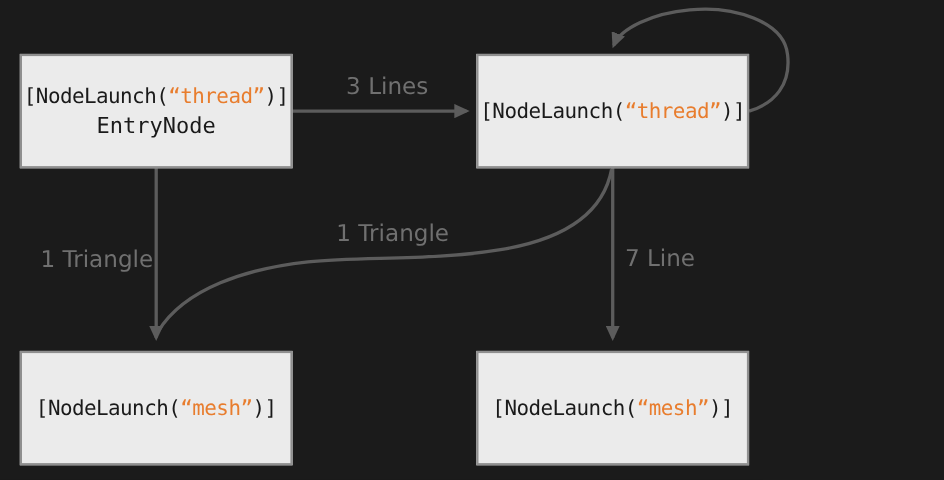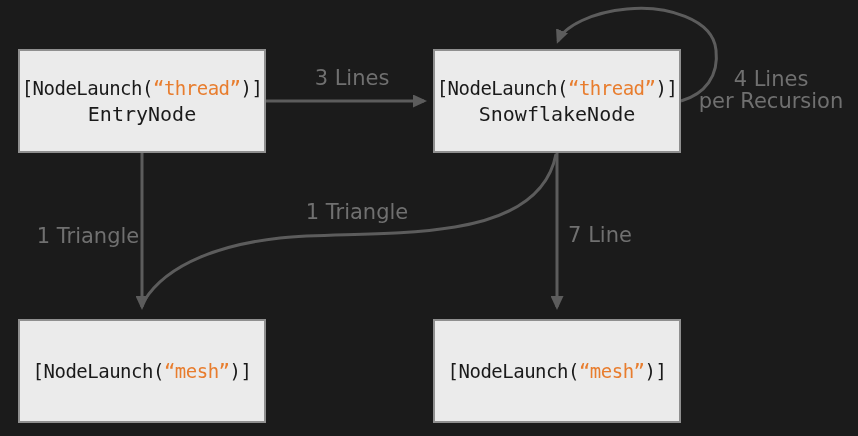--- a/index.html
+++ b/index.html
@@ -75,37 +75,32 @@
     <path class="edge" d="M 681 101 C 705 94 719 76 716 50 C 713 19 666 5 627 9 C 593 12 564 26 558 41" marker-end="url(#arrow)"></path>
   </svg>
 
   <div class="node node-entry">
     <div class="attr"><span>[NodeLaunch(</span><span class="str">“thread”</span><span>)]</span></div>
     <div class="title">EntryNode</div>
   </div>
 
   <div class="node node-snowflake">
     <div class="attr"><span>[NodeLaunch(</span><span class="str">“thread”</span><span>)]</span></div>
-    <div class="title">SnowflakeNode</div>
   </div>
 
   <div class="node node-trianglemesh">
     <div class="attr"><span>[NodeLaunch(</span><span class="str">“mesh”</span><span>)]</span></div>
   </div>
 
   <div class="node node-linemesh">
     <div class="attr"><span>[NodeLaunch(</span><span class="str">“mesh”</span><span>)]</span></div>
   </div>
 
   <div class="elabel" style="left:352px; top:78px">3 Lines</div>
 
   <div class="elabel" style="left:88px; top:236px">1 Triangle</div>
 
   <div class="elabel" style="left:357px; top:212px">1 Triangle</div>
 
   <div class="elabel" style="left:600px; top:235px">7 Line</div>
 
-  <div class="elabel" style="left:771px; top:90px">
-    <div>4 Lines</div>
-    <div>per Recursion</div>
-  </div>
 
 </div>
 
 </body></html>

